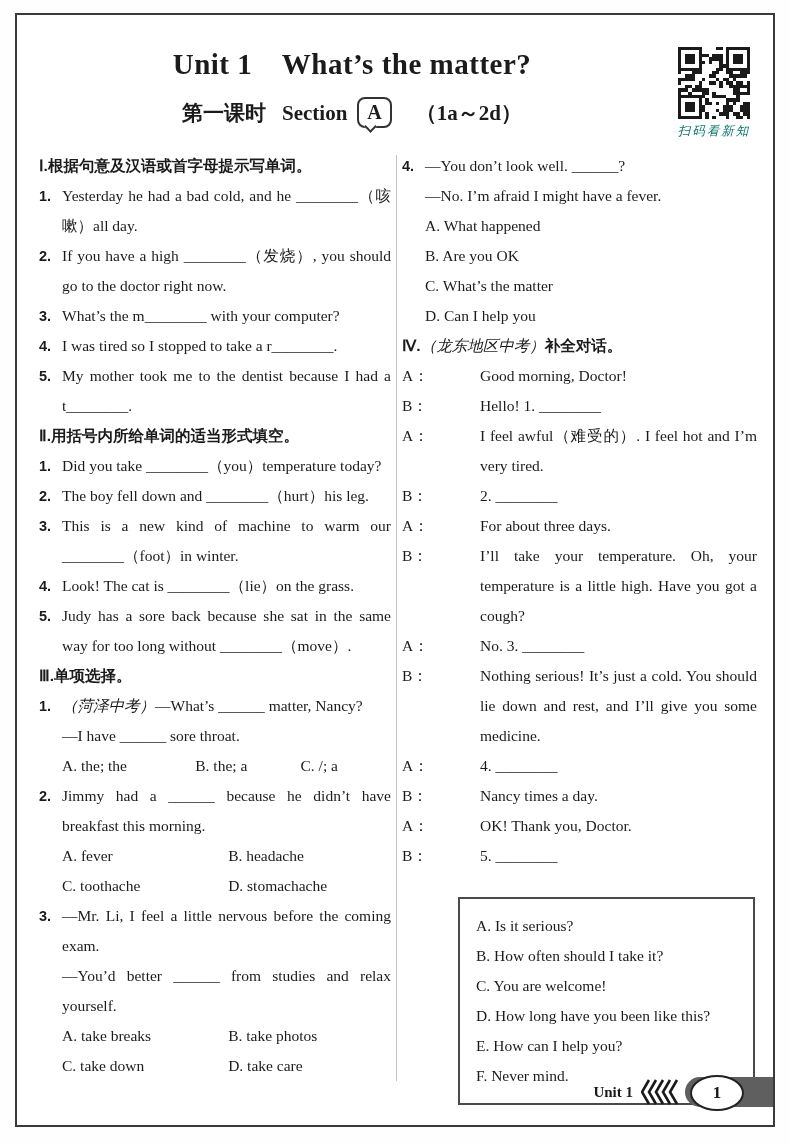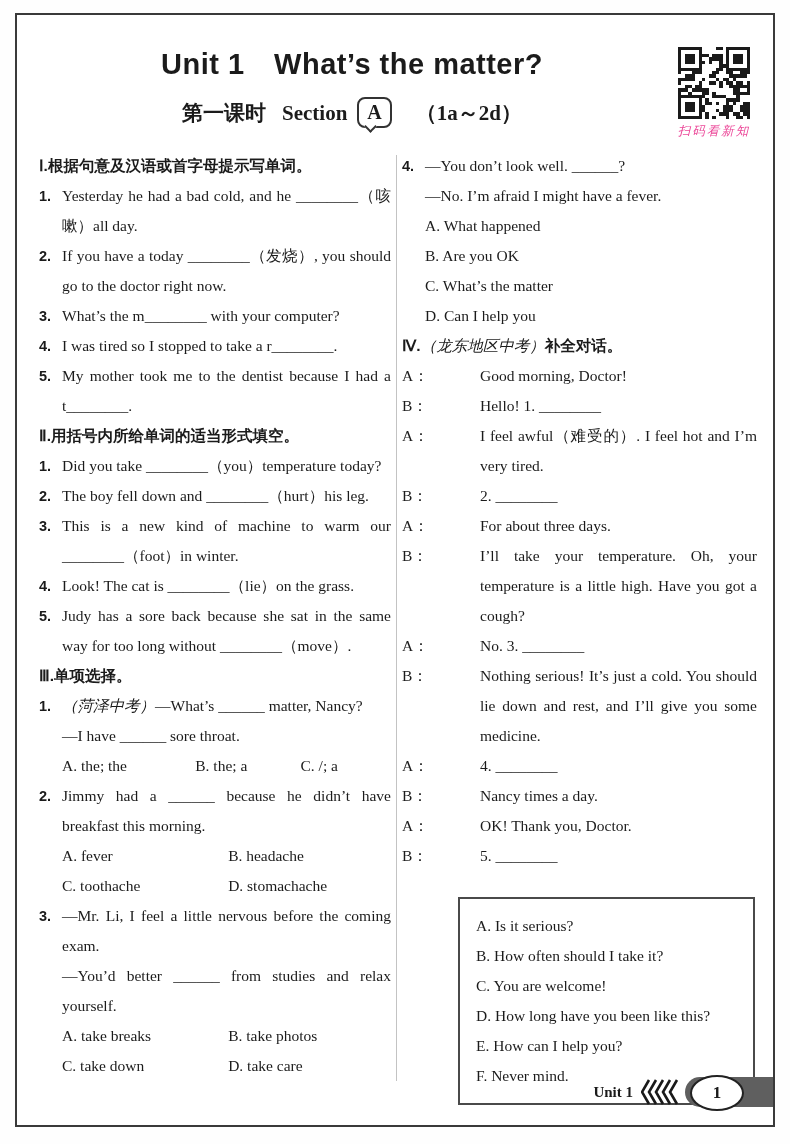--- a/index.html
+++ b/index.html
@@ -2,33 +2,33 @@
 <html><head>
 <meta charset="utf-8">
 <style>
   html,body{margin:0;padding:0;background:#e8e8e8;}
   .page{position:relative;width:790px;height:1144px;background:#fefefe;margin:0 auto;
         font-family:"Liberation Serif",serif;color:#1b1b1b;overflow:hidden;}
   .frame{position:absolute;left:15px;top:13px;width:756px;height:1110px;border:2px solid #3a3a3a;background:#fff;}
 
   
   .title-wrap{position:absolute;top:30px;left:10px;width:650px;text-align:center;}
-  .unit-title{font-size:29px;font-weight:bold;font-family:Liberation Sans, sans-serif;letter-spacing:.5px;margin:0;}
+  .unit-title{font-size:29px;font-weight:bold;font-family:Liberation Serif, serif;letter-spacing:.5px;margin:0;}
   .subtitle{margin-top:12px;font-size:21px;font-weight:bold;}
   .subtitle .lesson{font-family:"Liberation Sans",sans-serif;margin-right:16px;}
   .subtitle .secword{font-family:"Liberation Serif",serif;margin-right:10px;}
   .bubble{display:inline-block;position:relative;border:2px solid #333;border-radius:8px;
           padding:0 8px 1px 8px;font-size:20px;font-weight:bold;line-height:26px;vertical-align:1px;}
   .bubble:after{content:"";position:absolute;left:7px;bottom:-5px;width:7px;height:7px;background:#fff;
           border-right:2px solid #333;border-bottom:2px solid #333;transform:rotate(45deg);}
   .subtitle .range{margin-left:24px;}
 
   .qr-block{position:absolute;top:32px;right:20px;width:78px;text-align:center;}
   .qr-block svg{width:72px;height:72px;display:block;margin:0 auto;}
-  .qr-caption{margin-top:4px;font-size:12.5px;letter-spacing:2px;color:#ec4899;
+  .qr-caption{margin-top:4px;font-size:12.5px;letter-spacing:2px;color:#0f766e;
               font-family:"Liberation Serif",serif;font-style:italic;}
 
   
   .columns{position:absolute;top:136px;left:22px;right:16px;height:940px;display:flex;}
   .col{font-size:15.5px;line-height:30px;}
   .col.left{width:352px;}
   .divider{width:1px;background:#c3c3c3;margin:4px 5px 10px 5px;}
   .col.right{flex:1;min-width:0;}
 
   .sec-h{font-family:"Liberation Sans",sans-serif;font-weight:bold;font-size:15.5px;}
@@ -82,21 +82,21 @@
 
       <div class="col left">
         <div class="sec-h">Ⅰ.根据句意及汉语或首字母提示写单词。</div>
 
         <div class="item">
           <span class="num">1.</span>
           <div class="txt">Yesterday he had a bad cold, and he ________（咳嗽）all day.</div>
         </div>
         <div class="item">
           <span class="num">2.</span>
-          <div class="txt">If you have a today ________（发烧）, you should go to the doctor right now.</div>
+          <div class="txt">If you have a high ________（发烧）, you should go to the doctor right now.</div>
         </div>
         <div class="item">
           <span class="num">3.</span>
           <div class="txt">What’s the m________ with your computer?</div>
         </div>
         <div class="item">
           <span class="num">4.</span>
           <div class="txt">I was tired so I stopped to take a r________.</div>
         </div>
         <div class="item">

